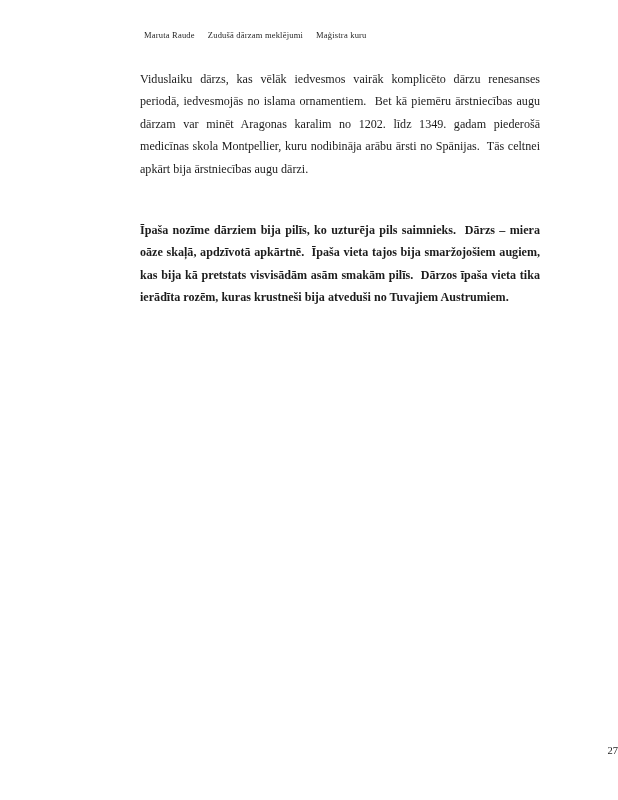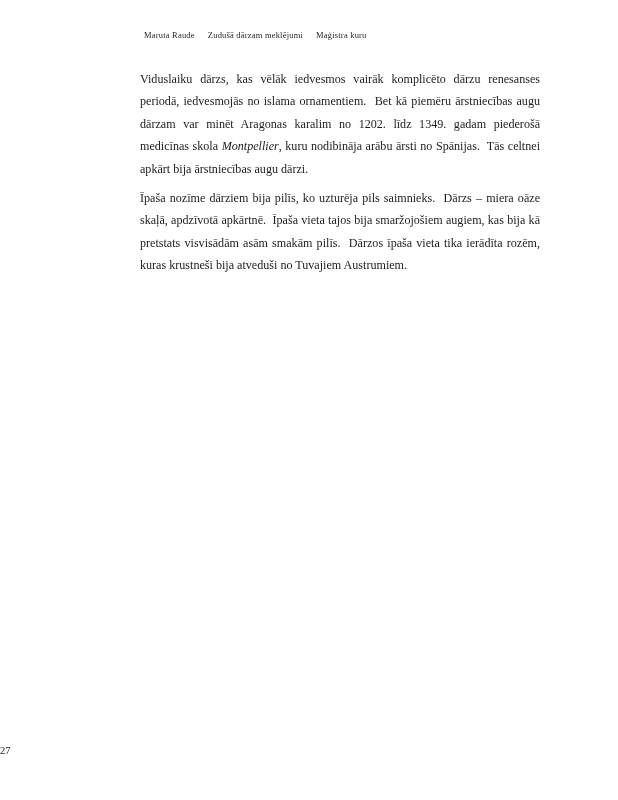--- a/index.html
+++ b/index.html
@@ -38,32 +38,32 @@
     font-size: 12.1px;
     line-height: 22.4px;
     text-align: justify;
     color: #1c1c1c;
   }
   .doc-body p.para {
     margin: 0;
     white-space: pre-wrap;
   }
   .doc-body p.para + p.para {
-    margin-top: 7px;
+    margin-top: 39px;
+    font-weight: bold;
   }
   .italic {
-    font-style: italic;
   }
   
   .doc-footer {
     position: absolute;
     left: 0;
     right: 0;
     top: 745px;
-    text-align: left;
+    text-align: right;
     font-size: 10.5px;
     color: #262626;
   }
 </style>
 </head>
 <body>
 
 <div class="page">
 
   <div class="doc-header">

